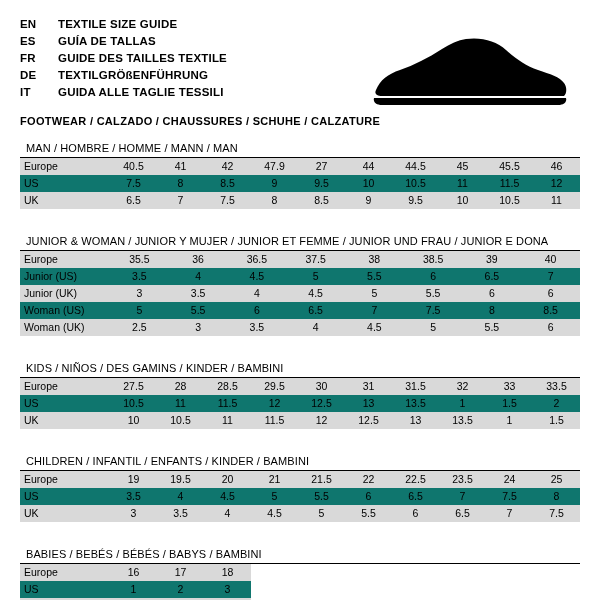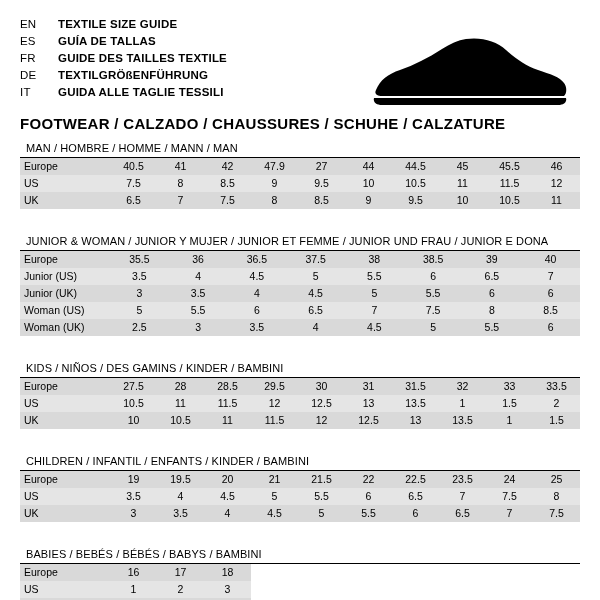--- a/index.html
+++ b/index.html
@@ -33,39 +33,39 @@
     font-size: 11.5px;
   }
   .lang-table td {
     padding: 1px 0;
     vertical-align: top;
     line-height: 15px;
     white-space: nowrap;
   }
   .lang-code {
     width: 38px;
-    font-weight: normal;
+    font-weight: bold;
     letter-spacing: 0.2px;
   }
   .lang-title {
     font-weight: bold;
     letter-spacing: 0.2px;
   }
 
   .shoe-wrap {
     position: absolute;
     right: 10px;
     top: 20px;
     width: 200px;
     height: 72px;
   }
 
   .section-title {
     font-weight: bold;
-    font-size: 15px;
+    font-size: 11px;
     letter-spacing: 0.3px;
     margin-top: 14px;
     margin-bottom: 0;
   }
 
   
   .group {
     margin-top: 26px;
   }
   .group-title {
@@ -90,21 +90,21 @@
   }
   table.sizes td.rowlabel {
     text-align: left;
     padding-left: 4px;
     width: 86px;
   }
   tr.shaded td {
     background: #d9d9d9;
   }
   tr.plain td {
-    background: #e5e5e5;
+    background: #0f766e;
   }
   .babies table.sizes td {
     
   }
   .filler { background: #ffffff !important; }
 </style>
 </head>
 <body>
 
 <div class="page">

